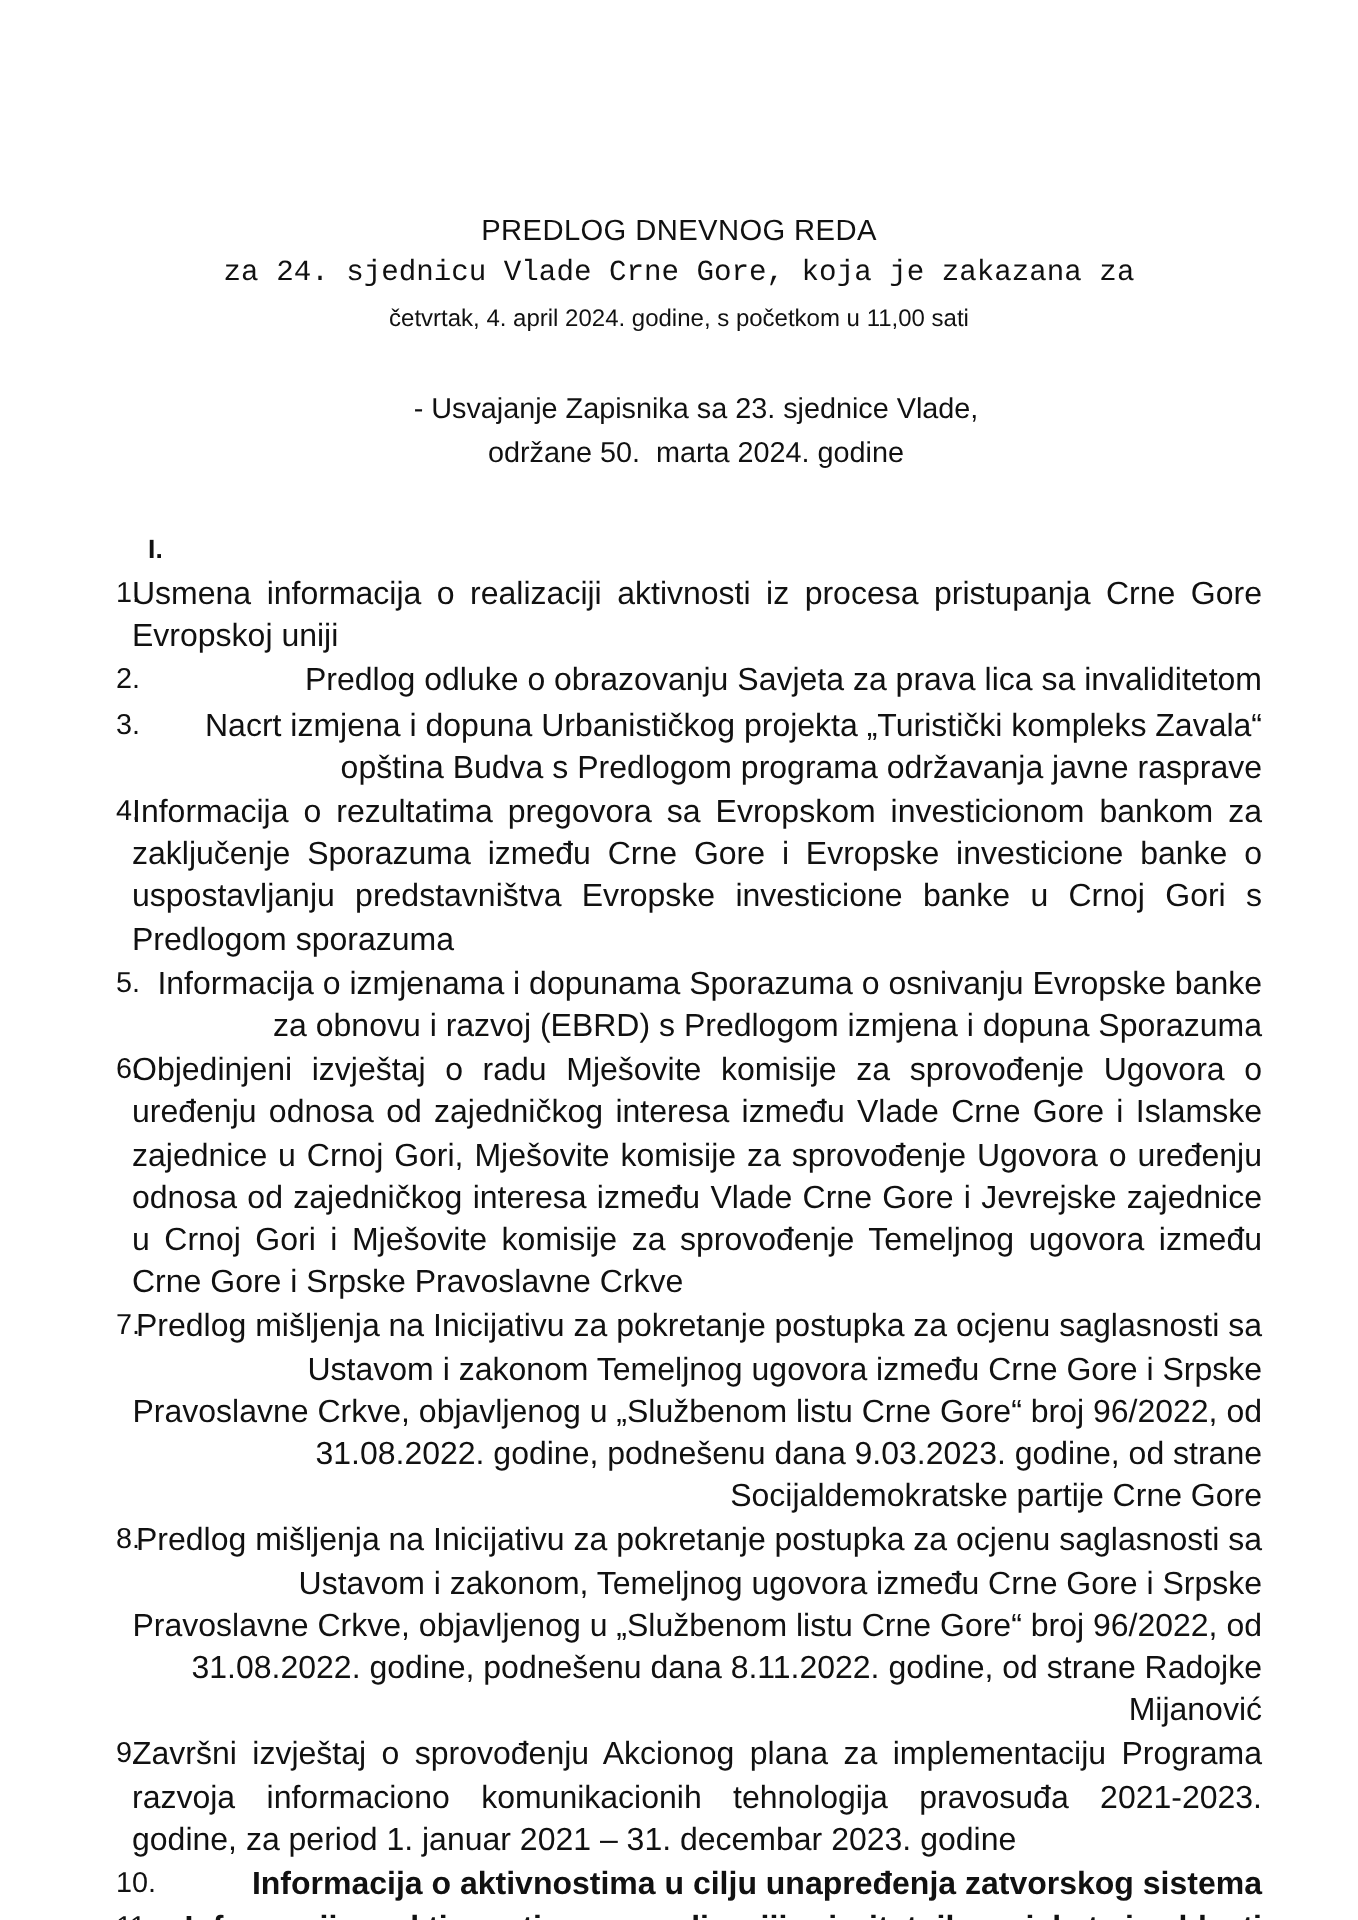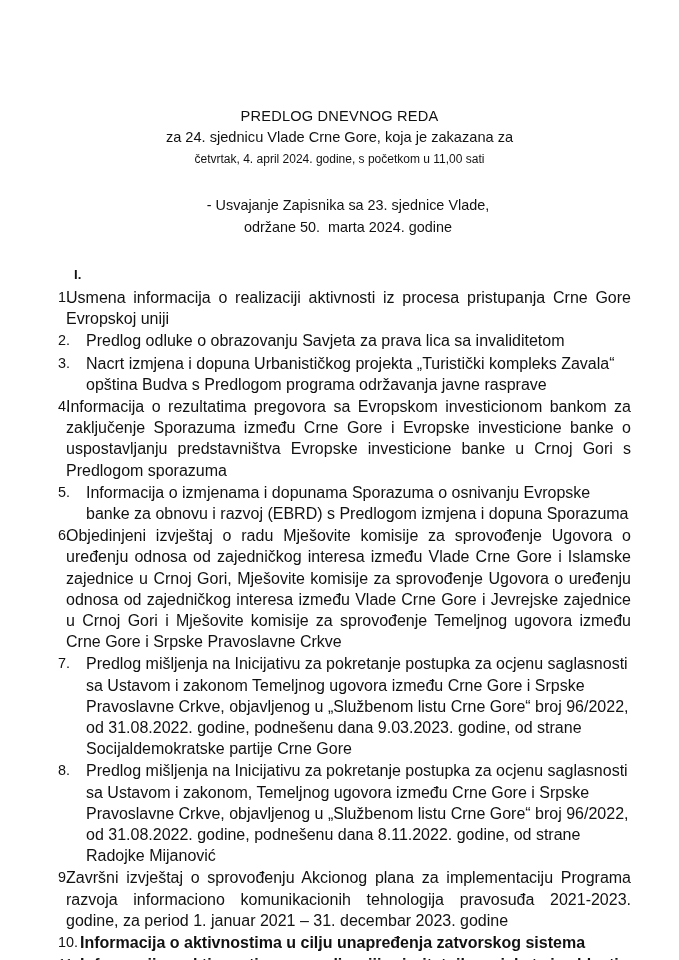--- a/index.html
+++ b/index.html
@@ -35,20 +35,21 @@
     font-size: 14.6px;
     line-height: 21px;
     letter-spacing: 0.2px;
     white-space: nowrap;
     margin-top: 22px;
   }
   .doc-subtitle-1 {
     font-size: 14.6px;
     line-height: 21.5px;
     white-space: nowrap;
+    font-family: Liberation Mono, monospace;
   }
   .doc-subtitle-2 {
     font-size: 12px;
     line-height: 21.5px;
     white-space: nowrap;
   }
 
   
   .minutes-block {
     margin: 0;
@@ -114,22 +115,21 @@
   
   .agenda-item.wide-num .item-number {
     width: 37px;
   }
   .agenda-item.wide-num .item-text {
     padding-left: 2px;
     font-weight: bold;
   }
   
   .item-text.no-justify {
-    text-align: left;
-    margin-left: 20px;
+    text-align: right;
   }
 </style>
 </head>
 <body>
 
 <div class="page">
 
   <div class="title-block">
     <div class="doc-title">PREDLOG DNEVNOG REDA</div>
     <div class="doc-subtitle-1">za 24. sjednicu Vlade Crne Gore, koja je zakazana za</div>

